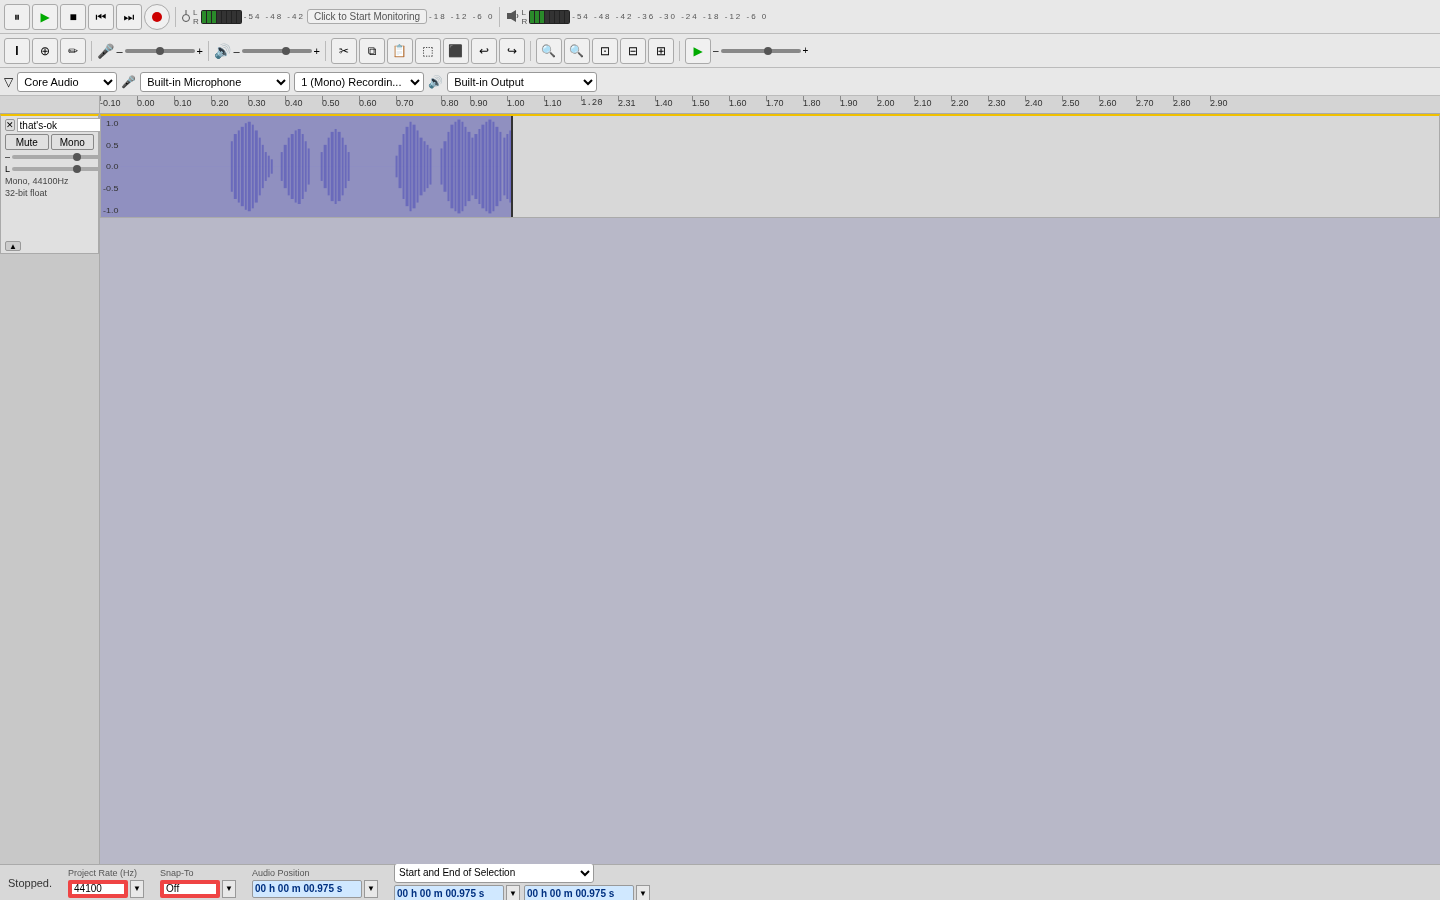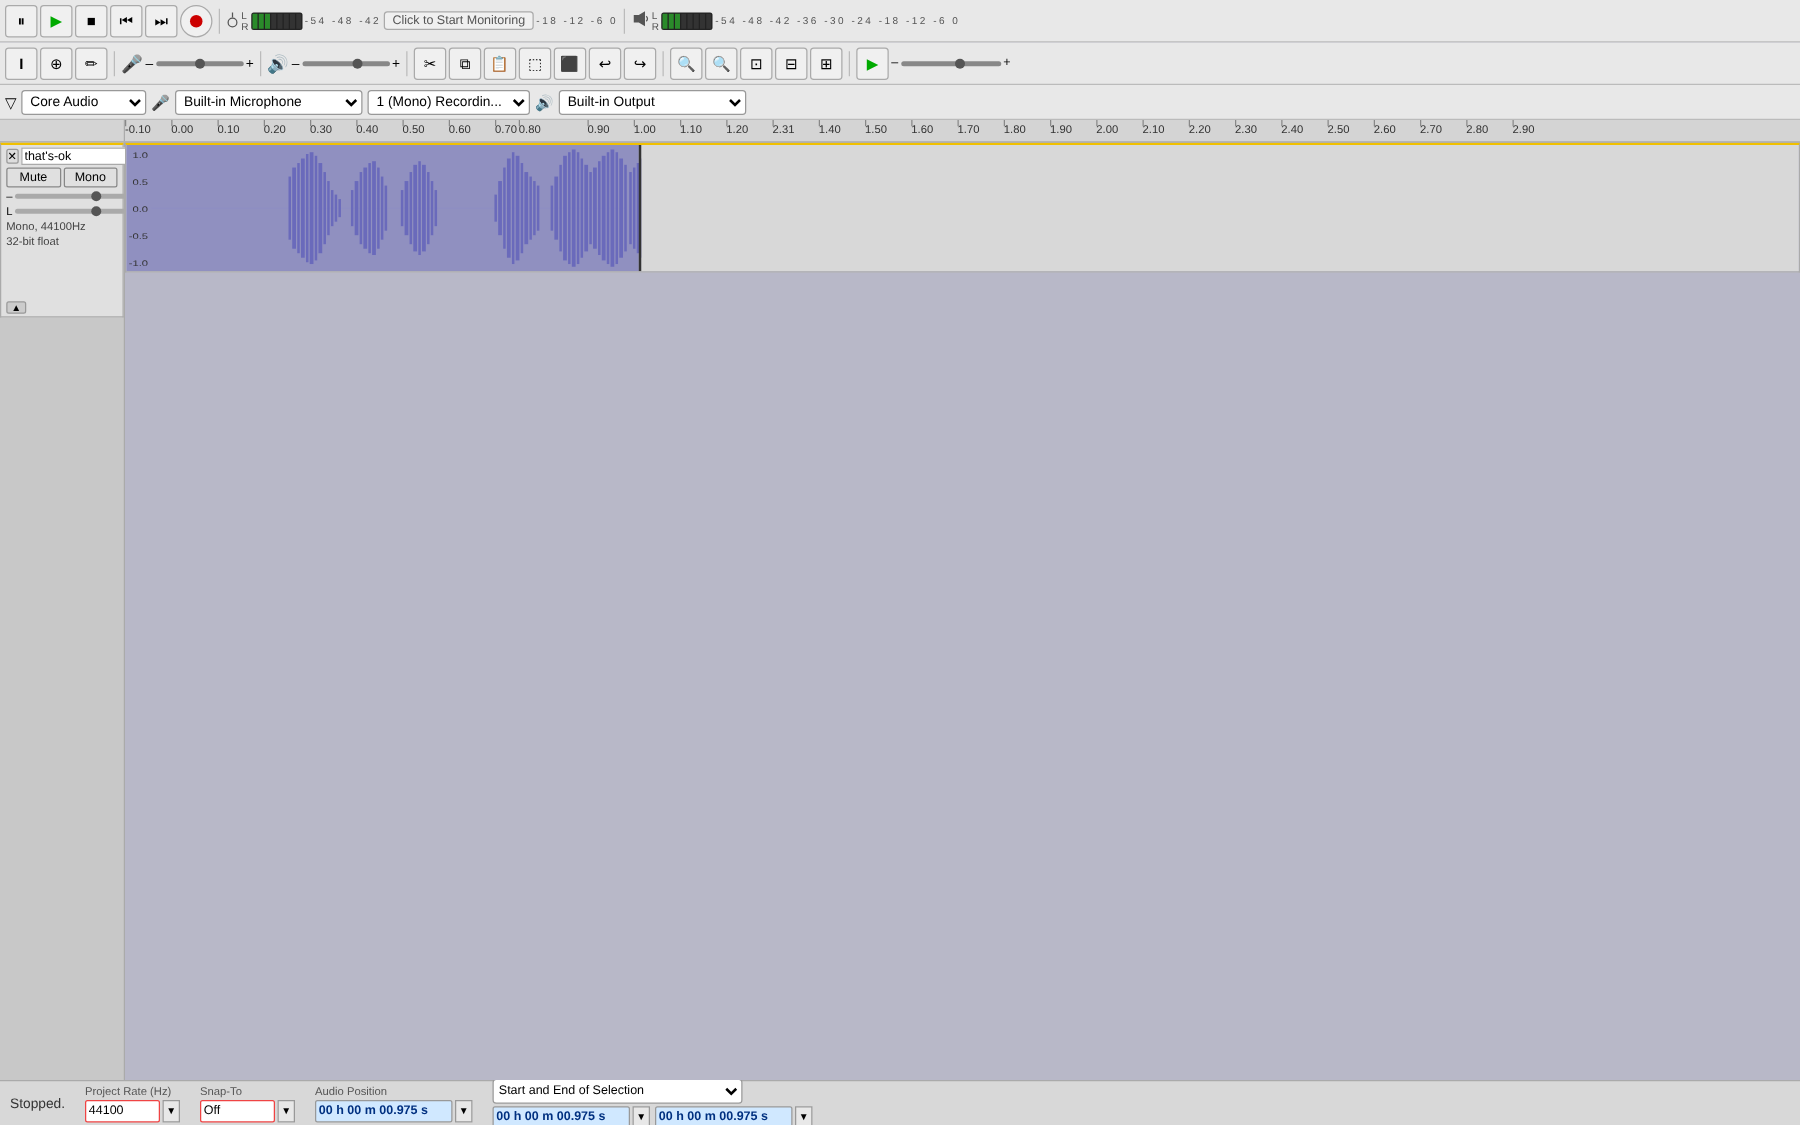--- a/index.html
+++ b/index.html
@@ -339,21 +339,21 @@
     }
 
     .status-label {
       font-size: 9px;
       color: #555;
     }
 
     .status-input {
       height: 18px;
       font-size: 10px;
-      border: 1px solid #ef4444;
+      border: 4px solid #ef4444;
       border-radius: 2px;
       background: white;
       padding: 0 2px;
       min-width: 60px;
     }
 
     .time-input {
       height: 18px;
       font-size: 10px;
       border: 1px solid #999;
@@ -583,25 +583,25 @@
 
     <div class="rtick" style="left: 0px;">-0.10</div>
         <div class="rtick" style="left: 37px;">0.00</div>
         <div class="rtick" style="left: 74px;">0.10</div>
         <div class="rtick" style="left: 111px;">0.20</div>
         <div class="rtick" style="left: 148px;">0.30</div>
         <div class="rtick" style="left: 185px;">0.40</div>
         <div class="rtick" style="left: 222px;">0.50</div>
         <div class="rtick" style="left: 259px;">0.60</div>
         <div class="rtick" style="left: 296px;">0.70</div>
-        <div class="rtick" style="left: 315px;">0.80</div>
+        <div class="rtick" style="left: 341px;">0.80</div>
         <div class="rtick" style="left: 370px;">0.90</div>
         <div class="rtick" style="left: 407px;">1.00</div>
         <div class="rtick" style="left: 444px;">1.10</div>
-        <div class="rtick" style="left: 481px;">1.20</div>
+        <div class="rtick" style="left: 481px; font-family: Liberation Mono, monospace;">1.20</div>
         <div class="rtick" style="left: 518px;">2.31</div>
         <div class="rtick" style="left: 555px;">1.40</div>
         <div class="rtick" style="left: 592px;">1.50</div>
         <div class="rtick" style="left: 629px;">1.60</div>
         <div class="rtick" style="left: 666px;">1.70</div>
         <div class="rtick" style="left: 703px;">1.80</div>
         <div class="rtick" style="left: 740px;">1.90</div>
         <div class="rtick" style="left: 777px;">2.00</div>
         <div class="rtick" style="left: 814px;">2.10</div>
         <div class="rtick" style="left: 851px;">2.20</div>

